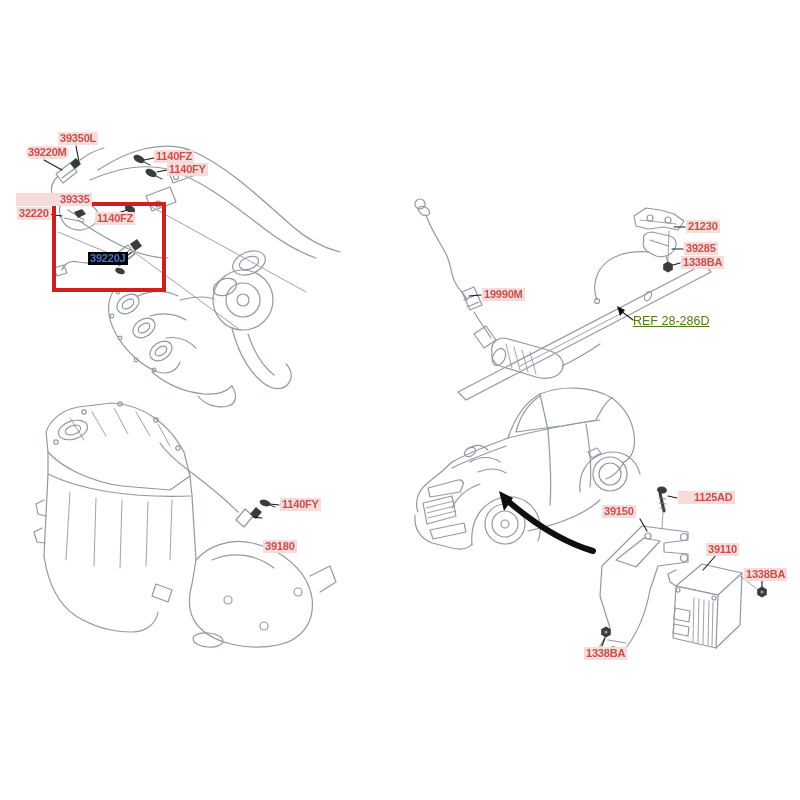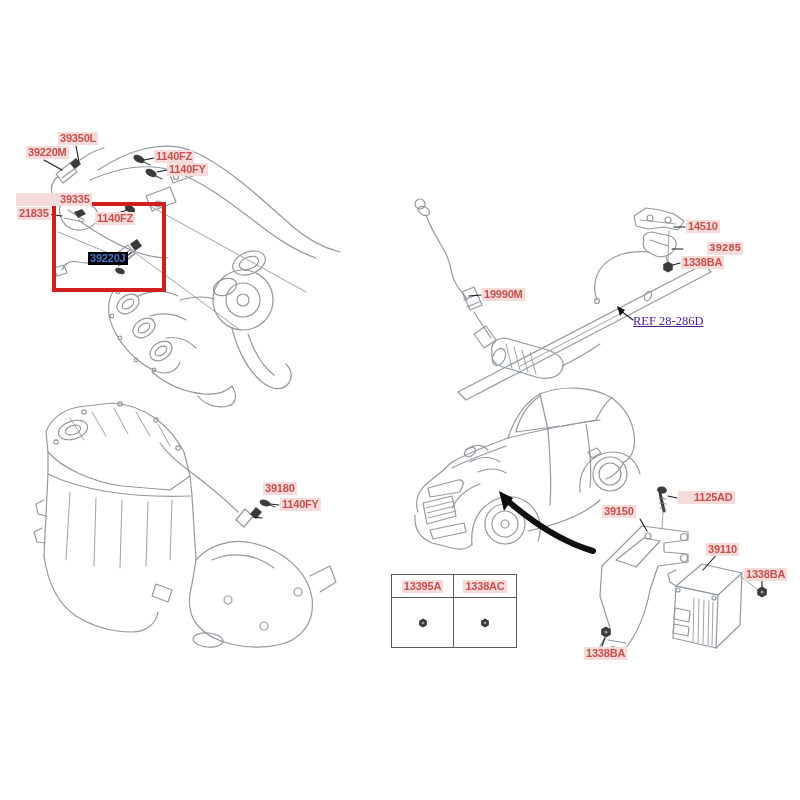--- a/index.html
+++ b/index.html
@@ -3,22 +3,22 @@
 <meta charset="utf-8">
 <style>
   html,body{margin:0;padding:0;background:#fff;}
   #stage{position:relative;width:800px;height:800px;background:#ffffff;overflow:hidden;
          font-family:"Liberation Sans","DejaVu Sans",sans-serif;}
   #art{position:absolute;left:0;top:0;}
   .plabel{position:absolute;font:700 11px/13px "Liberation Sans","DejaVu Sans",sans-serif;
           letter-spacing:-0.2px;padding:0 2px;white-space:nowrap;cursor:pointer;}
   .plabel.pink{background:#f6dbda;color:#c3524e;}
   .plabel.blue{background:#000000;color:#4a77c6;}
-  .plabel.ref{background:transparent;color:#4c1d95;text-decoration:underline;
-              font-weight:400;font-size:12.5px;letter-spacing:0;font-family:Liberation Serif, serif;}
+  .plabel.ref{background:transparent;color:#4d7c0f;text-decoration:underline;
+              font-weight:400;font-size:12.5px;letter-spacing:0;}
   #highlight-box{position:absolute;left:52px;top:202px;width:106px;height:82px;
                  border:4px solid #cf1f1f;}
   #ref-table{position:absolute;left:391px;top:574px;width:124px;height:72px;
              border:1.5px solid #5a5a5a;display:grid;grid-template-columns:1fr 1fr;
              grid-template-rows:23px 1fr;background:#fff;}
   .tcell{display:flex;align-items:center;justify-content:center;
          border-right:1px solid #5a5a5a;border-bottom:1px solid #5a5a5a;}
   .tcell:nth-child(2n){border-right:none;}
   .tcell.body{border-bottom:none;}
   .tcell .plabel{position:static;}
@@ -248,55 +248,35 @@
       <path d="M762,581 L762,587"></path>
       <path d="M605,638 L602,646"></path>
     </g>
   </g>
 </svg>
 
 <div id="highlight-box" style="border-color: rgb(207, 31, 31);"></div>
 
 <div id="labels">
       <span class="plabel pink" style="left: 58px; top: 132px;">39350L</span>
-      <span class="plabel pink" style="left: 26px; top: 146px;">39220M</span>
+      <span class="plabel pink" style="left: 26px; top: 146px; border-radius: 6px;">39220M</span>
       <span class="plabel pink" style="left: 154px; top: 150px;">1140FZ</span>
       <span class="plabel pink" style="left: 167px; top: 163px;">1140FY</span>
       <span class="plabel pink" style="left: 16px; top: 193px; padding-left: 44px;">39335</span>
-      <span class="plabel pink" style="left: 17px; top: 207px;">21835</span>
+      <span class="plabel pink" style="left: 17px; top: 207px;">32220</span>
       <span class="plabel pink" style="left: 95px; top: 212px;">1140FZ</span>
       <span class="plabel blue" style="left: 88px; top: 252px;">39220J</span>
       <span class="plabel pink" style="left: 482px; top: 288px;">19990M</span>
-      <span class="plabel pink" style="left: 686px; top: 220px;">14510</span>
-      <span class="plabel pink" style="left: 707px; top: 242px; font-family: Liberation Mono, monospace;">39285</span>
+      <span class="plabel pink" style="left: 686px; top: 220px;">21230</span>
+      <span class="plabel pink" style="left: 684px; top: 242px;">39285</span>
       <span class="plabel pink" style="left: 681px; top: 256px;">1338BA</span>
       <span class="plabel ref" style="left: 631px; top: 315px;">REF 28-286D</span>
       <span class="plabel pink" style="left: 280px; top: 498px;">1140FY</span>
-      <span class="plabel pink" style="left: 263px; top: 482px; text-align: center;">39180</span>
+      <span class="plabel pink" style="left: 263px; top: 540px; text-align: center;">39180</span>
       <span class="plabel pink" style="left: 678px; top: 491px; padding-left: 16px;">1125AD</span>
       <span class="plabel pink" style="left: 602px; top: 505px;">39150</span>
       <span class="plabel pink" style="left: 706px; top: 543px;">39110</span>
       <span class="plabel pink" style="left: 744px; top: 568px;">1338BA</span>
       <span class="plabel pink" style="left: 584px; top: 647px;">1338BA</span>
     </div>
 
-<div id="ref-table">
-  <div class="tcell th">
-    <span class="plabel pink">13395A</span>
-  </div>
-  <div class="tcell th">
-    <span class="plabel pink">1338AC</span>
-  </div>
-  <div class="tcell body">
-    <svg width="16" height="16" viewBox="0 0 16 16">
-      <polygon points="8,3.5 11.9,5.8 11.9,10.2 8,12.5 4.1,10.2 4.1,5.8" fill="#3b3b3b"></polygon>
-      <circle cx="8" cy="8" r="1.3" fill="#999"></circle>
-    </svg>
-  </div>
-  <div class="tcell body">
-    <svg width="16" height="16" viewBox="0 0 16 16">
-      <polygon points="8,3.5 11.9,5.8 11.9,10.2 8,12.5 4.1,10.2 4.1,5.8" fill="#3b3b3b"></polygon>
-      <circle cx="8" cy="8" r="1.3" fill="#999"></circle>
-    </svg>
-  </div>
+
 </div>
 
-</div>
-
 </body></html>

